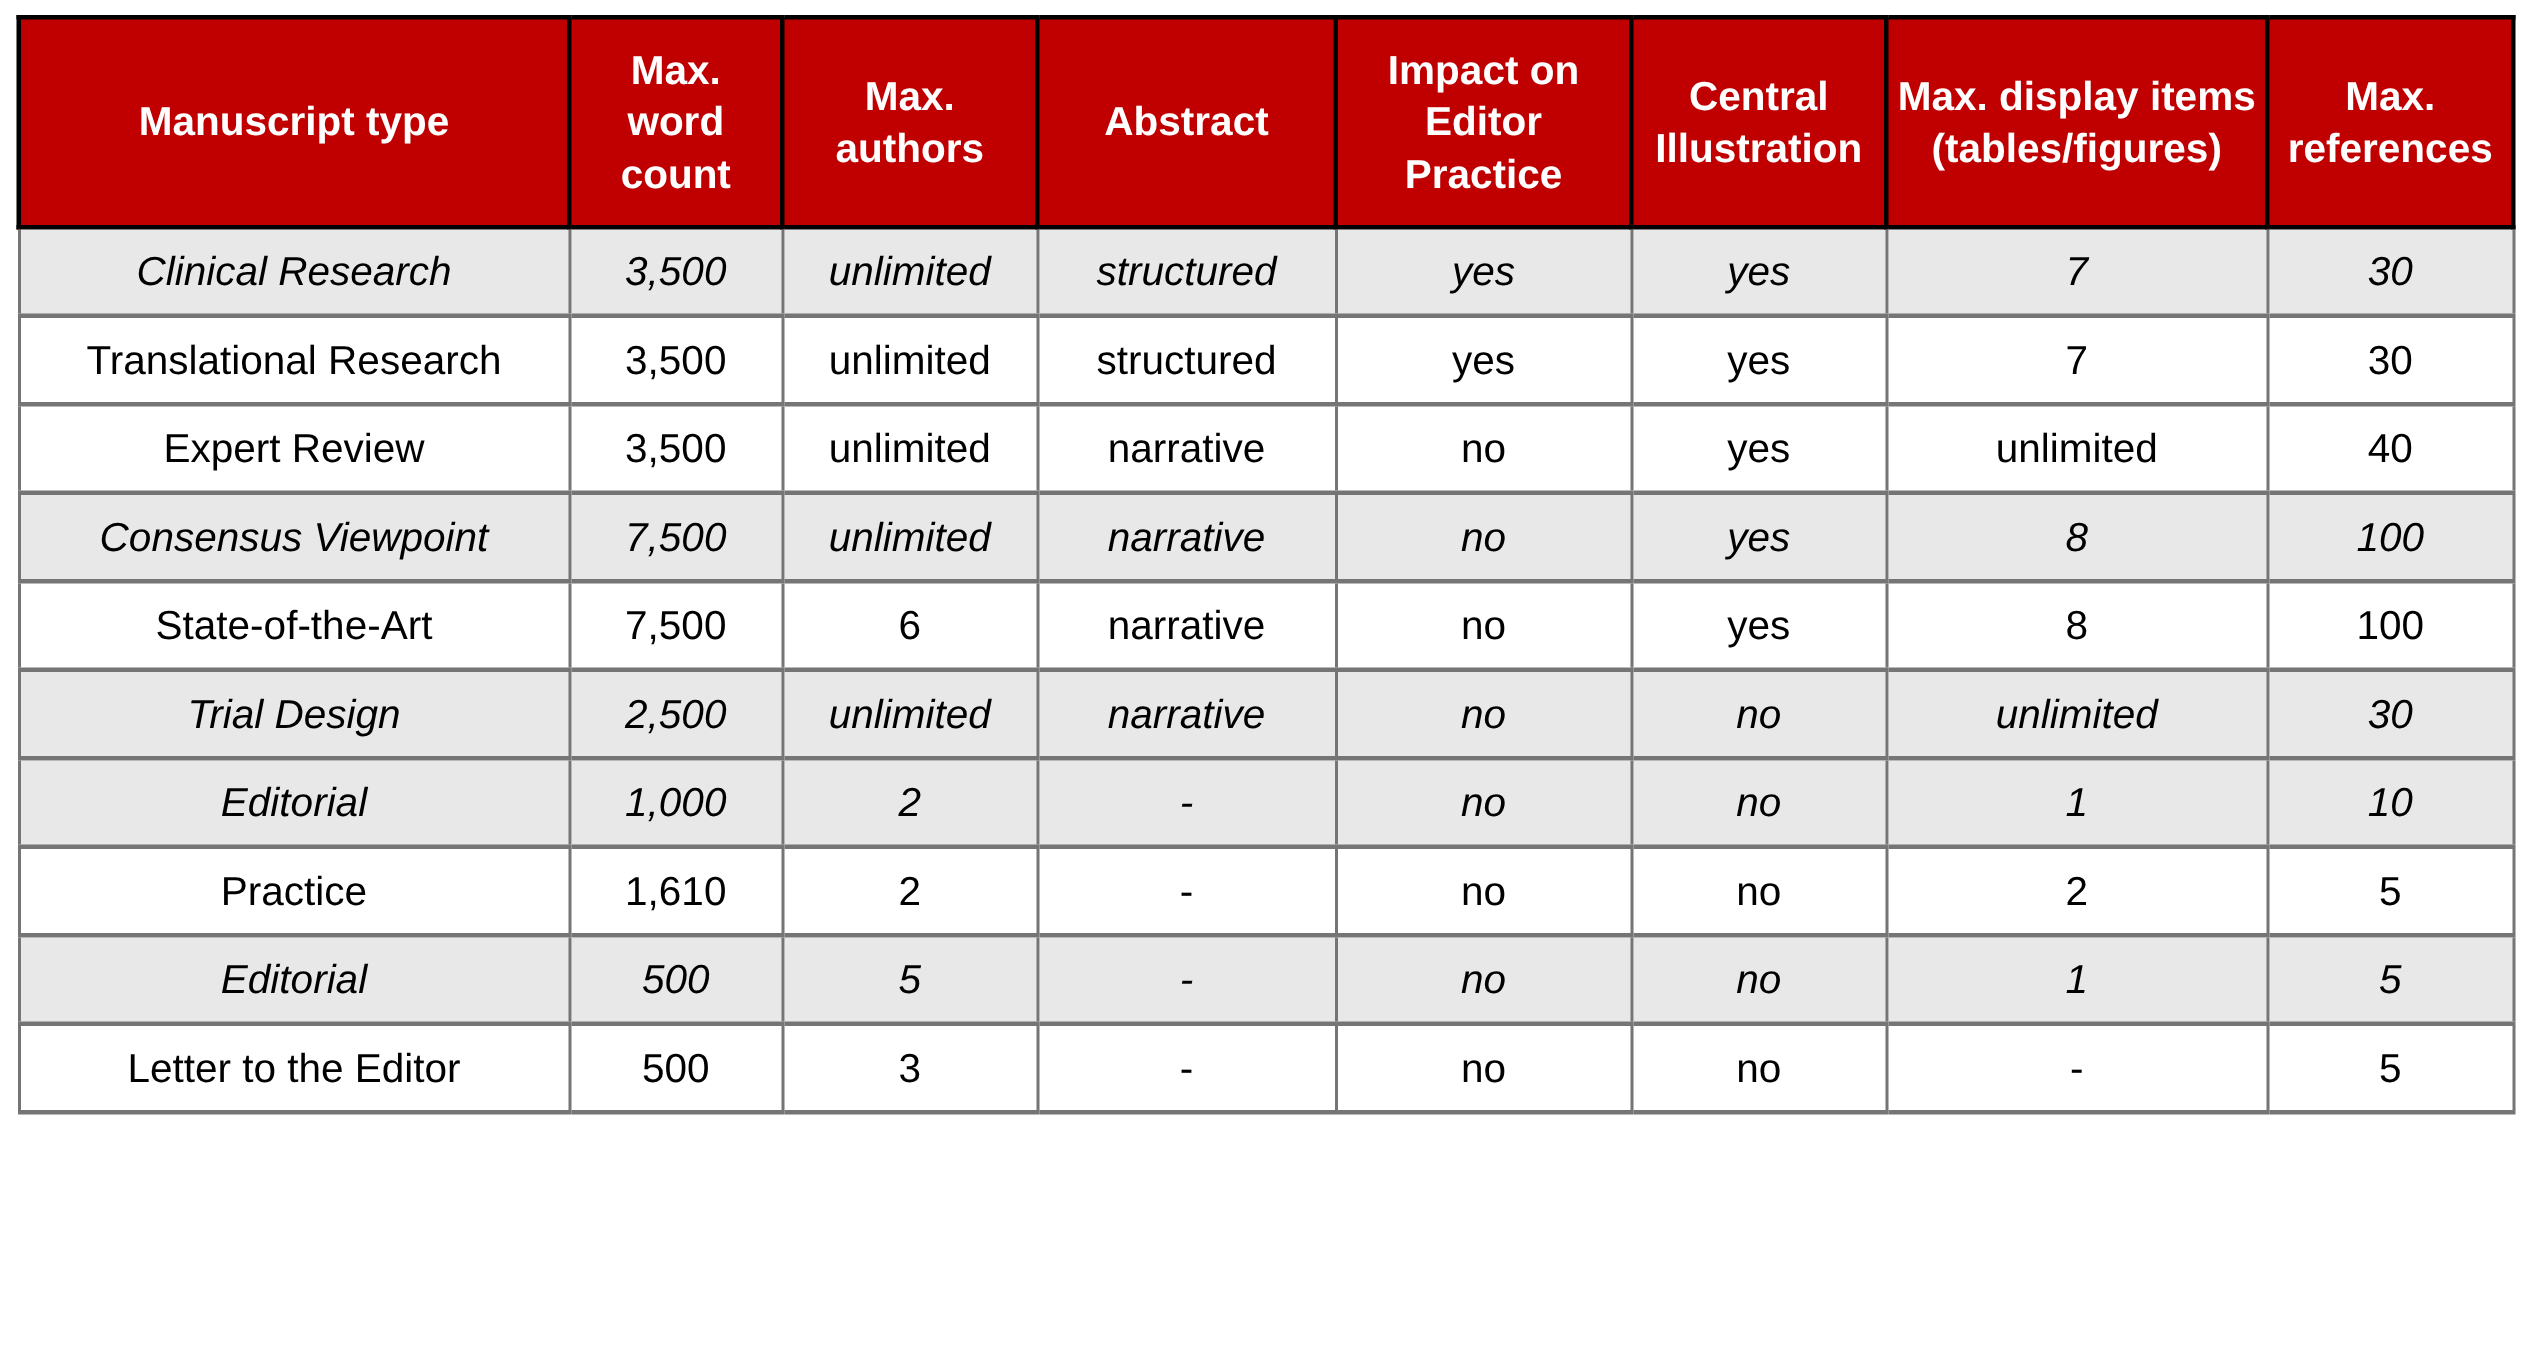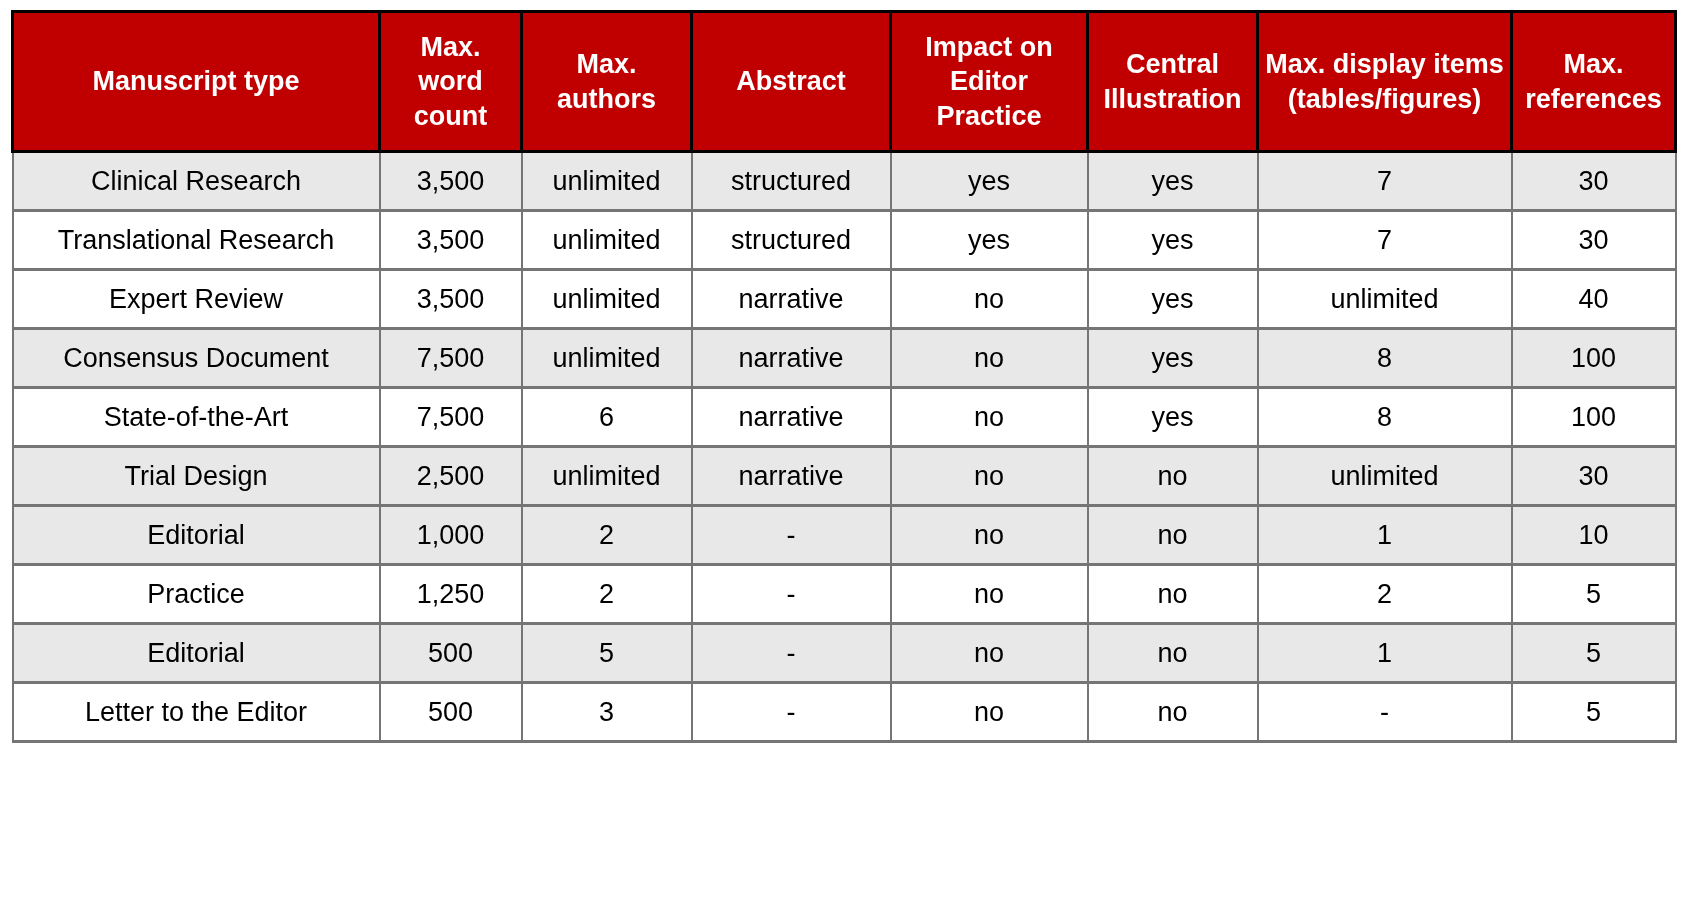--- a/index.html
+++ b/index.html
@@ -40,20 +40,21 @@
     text-align: center;
     vertical-align: middle;
     font-size: 27px;
     color: #000000;
     background: var(--row-white, #ffffff);
     padding: 0 4px;
     overflow: hidden;
   }
   table.spec-table tr.stripe td {
     background: var(--stripe, #E8E8E8);
+    font-style: italic;
   }
 </style>
 </head>
 <body>
 
 <div class="page">
   <table class="spec-table">
     <colgroup>
       <col style="width:367px">
       <col style="width:142px">
@@ -108,21 +109,21 @@
         <td>Expert Review</td>
         <td>3,500</td>
         <td>unlimited</td>
         <td>narrative</td>
         <td>no</td>
         <td>yes</td>
         <td>unlimited</td>
         <td>40</td>
       </tr>
       <tr class="stripe">
-        <td>Consensus Document</td>
+        <td>Consensus Viewpoint</td>
         <td>7,500</td>
         <td>unlimited</td>
         <td>narrative</td>
         <td>no</td>
         <td>yes</td>
         <td>8</td>
         <td>100</td>
       </tr>
       <tr>
         <td>State-of-the-Art</td>
@@ -149,21 +150,21 @@
         <td>1,000</td>
         <td>2</td>
         <td>-</td>
         <td>no</td>
         <td>no</td>
         <td>1</td>
         <td>10</td>
       </tr>
       <tr>
         <td>Practice</td>
-        <td>1,250</td>
+        <td>1,610</td>
         <td>2</td>
         <td>-</td>
         <td>no</td>
         <td>no</td>
         <td>2</td>
         <td>5</td>
       </tr>
       <tr class="stripe">
         <td>Editorial</td>
         <td>500</td>

